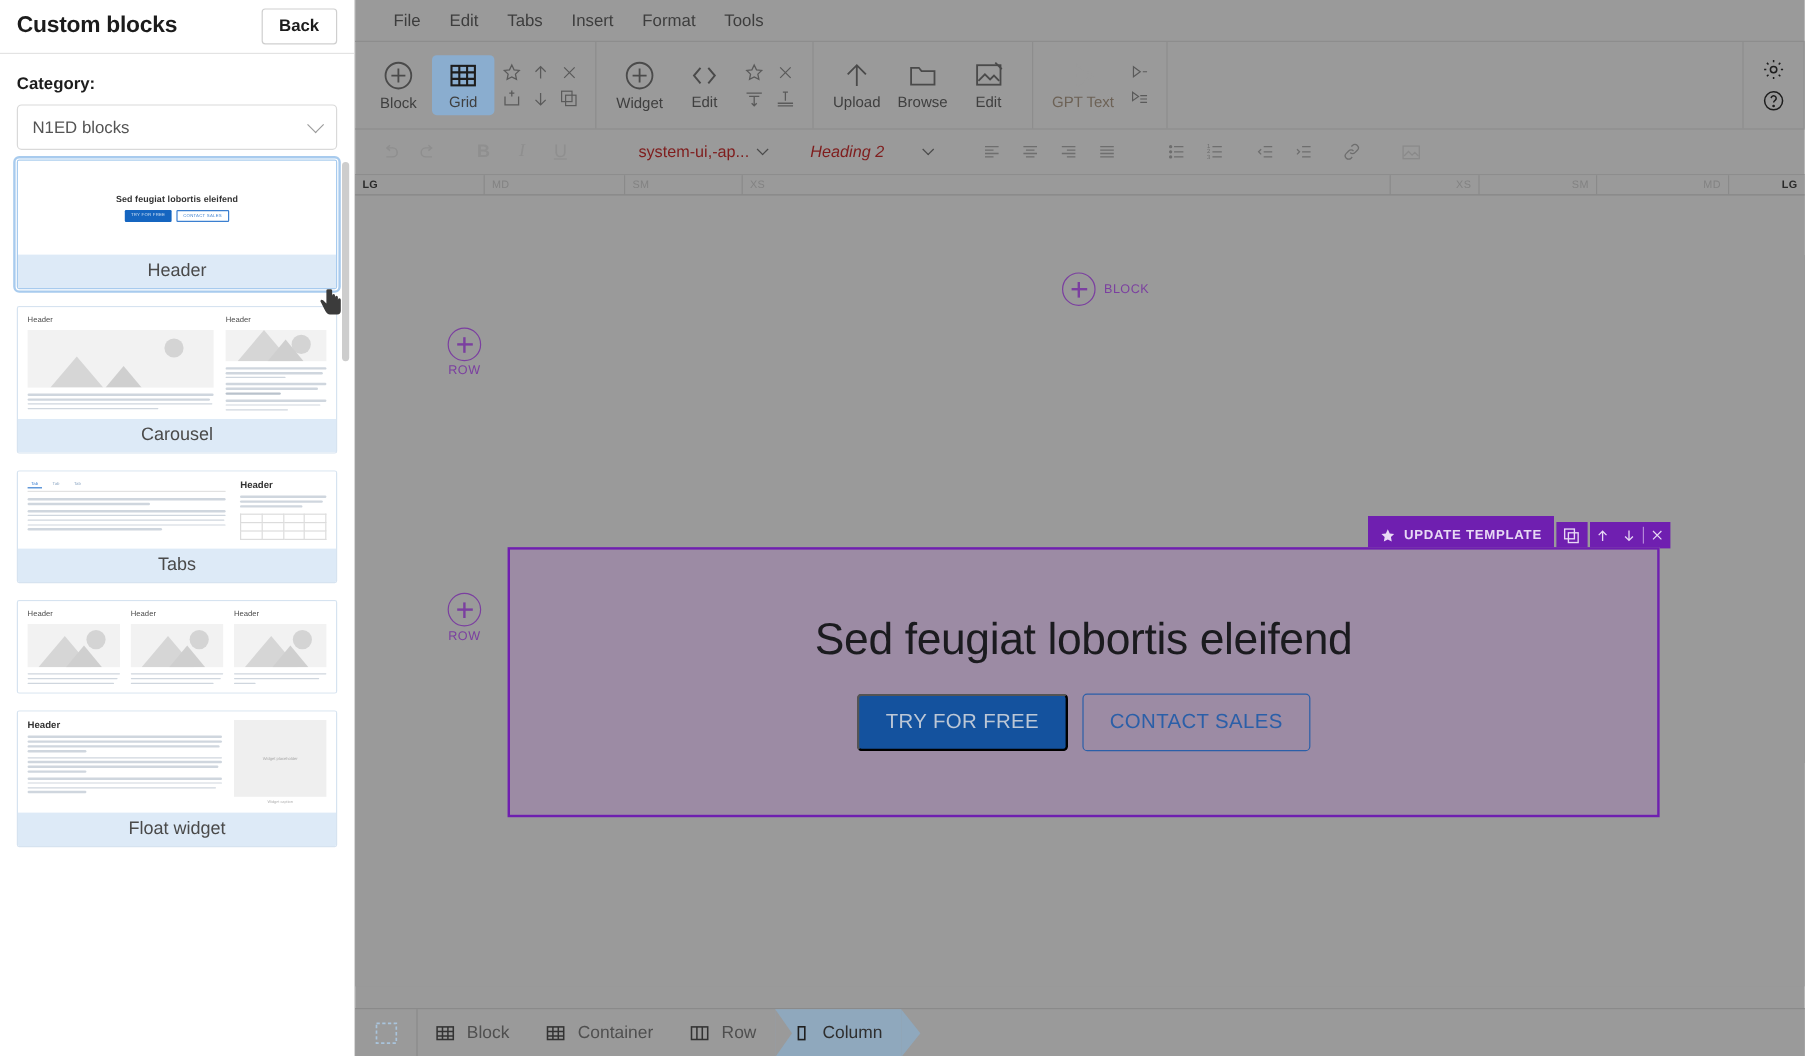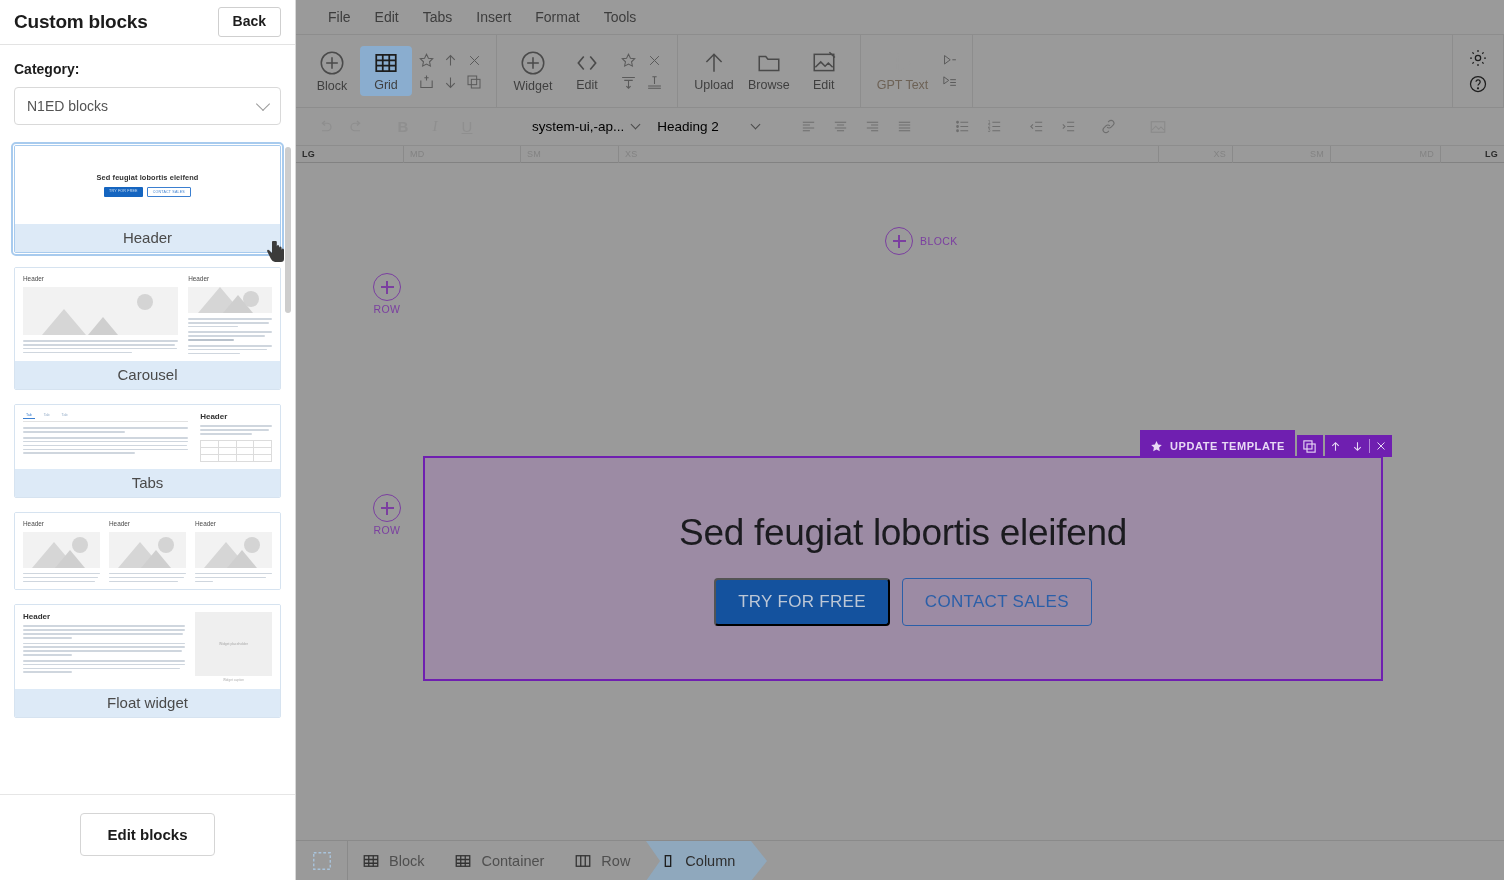--- a/index.html
+++ b/index.html
@@ -21,21 +21,21 @@
     height:45px; flex:0 0 45px;
     display:flex; align-items:center; justify-content:space-between;
     padding:0 14px; border-bottom:1px solid #e3e3e3;
   }
   .sb-title { font-size:19px; font-weight:bold; color:#1c1c1c; letter-spacing:-0.2px; }
   .back-btn {
     font-size:14px; font-weight:bold; color:#1c1c1c;
     background:#fff; border:1px solid #cfcfcf; border-radius:3px;
     padding:6px 14px; cursor:pointer; line-height:1.1;
   }
-  .cat-wrap { padding:16px 14px 16px 14px; }
+  .cat-wrap { padding:16px 14px 4px 14px; }
   .cat-label { font-size:14px; font-weight:bold; color:#1c1c1c; margin-bottom:10px; }
   .cat-select {
     position:relative; height:38px; border:1px solid #d9d9d9; border-radius:4px;
     display:flex; align-items:center; padding:0 12px; font-size:14px; color:#545454;
     background:#fff; cursor:pointer;
   }
   .cat-select .chev {
     position:absolute; right:12px; top:50%; width:10px; height:10px;
     border-right:1.6px solid #9b9b9b; border-bottom:1.6px solid #9b9b9b;
     transform:translateY(-70%) rotate(45deg);
@@ -139,21 +139,21 @@
   .ic { display:block; }
 
   .fmtbar {
     height:38px; display:flex; align-items:center; padding:0 14px; gap:2px;
     border-bottom:1px solid #8d8d8d;
   }
   .fb { width:30px; height:26px; display:flex; align-items:center; justify-content:center; cursor:pointer;}
   .fb.txt { font-size:15px; color:#8f8f8f; }
   .fb-sep { width:12px; }
   .fsel {
-    display:flex; align-items:center; gap:8px; font-size:13.5px; color:#000000;
+    display:flex; align-items:center; gap:8px; font-size:13.5px; color:#7f1d1d;
     padding:3px 8px; cursor:pointer; white-space:nowrap;text-align:center;
   }
   .fsel .cv { width:7px; height:7px; border-right:1.6px solid #4a4a4a; border-bottom:1.6px solid #4a4a4a; transform:translateY(-2px) rotate(45deg); }
 
   .ruler { height:17px; display:flex; align-items:center; background:#9a9a9a; border-bottom:1px solid #828282; }
   .rcell { height:17px; display:flex; align-items:center; font-size:9px; letter-spacing:.3px; border-right:1px solid #8a8a8a; }
   .rcell.l { justify-content:flex-start; padding-left:6px;}
   .rcell.r { justify-content:flex-end; padding-right:6px;}
   .rcell.active { color:#2a2a2a; font-weight:bold; }
   .rcell.dim { color:#838383; }
@@ -415,23 +415,20 @@
             <div style="flex:1;">
               <div class="pv-wplace" style="height:64px;">Widget placeholder</div>
               <div class="pv-wcap">Widget caption</div>
             </div>
           </div>
         </div>
         <div class="blk-name">Float widget</div>
       </div>
     </div>
 
-    <div class="sb-foot">
-      <button class="edit-blocks-btn">Edit blocks</button>
-    </div>
   </div>
 
   <svg class="cursor-hand" viewBox="0 0 22 24">
     <path d="M6 1 L6 12 L3.5 9.5 Q1.5 8 1 10 L5 18 Q6.5 21 9 21 L15 21 Q18 21 18 18 L18 9 Q18 7.5 16.8 7.5 Q15.6 7.5 15.6 9
              L15.6 7 Q15.6 5.5 14.4 5.5 Q13.2 5.5 13.2 7 L13.2 5.5 Q13.2 4 12 4 Q10.8 4 10.8 5.5 L10.8 1 Q10.8 -0.3 8.4 -0.3 Q6 -0.3 6 1 Z" fill="#3b3b3b"></path>
   </svg>
 
   <div id="editor">
 
     <div class="menubar">
@@ -617,21 +614,21 @@
       </div>
       <div class="fb-sep"></div>
       <div class="fb txt" style="font-weight:bold">B</div>
       <div class="fb txt" style="font-style:italic; font-family:'Liberation Serif', serif;">I</div>
       <div class="fb txt" style="text-decoration:underline">U</div>
       <div class="fb-sep"></div>
       <div class="fsel" style="margin-left:26px">
         <span>system-ui,-ap...</span>
         <span class="cv"></span>
       </div>
-      <div class="fsel" style="min-width:118px; justify-content:space-between;">
+      <div class="fsel" style="margin-left:18px; min-width:118px; justify-content:space-between;font-style:italic;">
         <span>Heading 2</span>
         <span class="cv"></span>
       </div>
       <div class="fb-sep" style="width:22px"></div>
       <div class="fb">
         <svg width="17" height="17" viewBox="0 0 24 24" fill="none" stroke="#6e6e6e" stroke-width="1.5">
             <path d="M4 6h16M4 10h10M4 14h16M4 18h10"></path>
           </svg>
       </div>
       <div class="fb">

